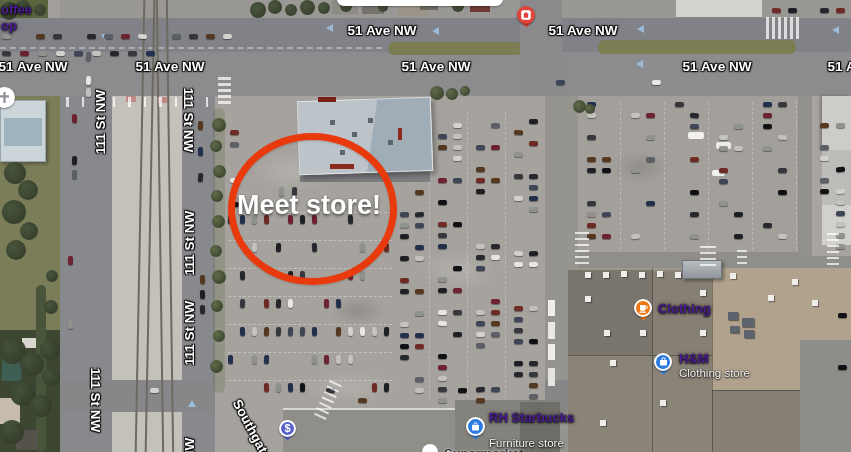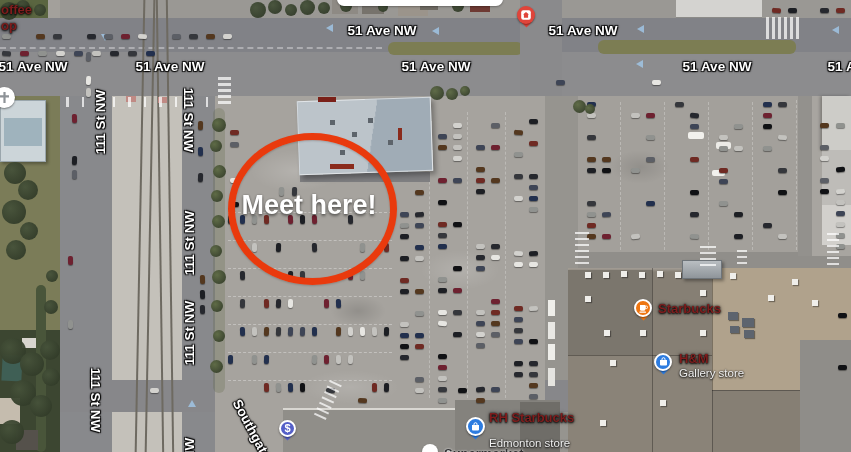--- a/index.html
+++ b/index.html
@@ -14,21 +14,21 @@
   .rlab{
     font:bold 13.5px/1.1 "Liberation Sans",sans-serif;color:#fff;white-space:nowrap;
     text-shadow:-1px -1px 1px rgba(0,0,0,.85),1px -1px 1px rgba(0,0,0,.85),
                 -1px 1px 1px rgba(0,0,0,.85),1px 1px 1px rgba(0,0,0,.85),0 0 3px rgba(0,0,0,.6);
     transform:translate(-50%,-50%);z-index:40;
   }
   .rlab.up{transform:translate(-50%,-50%) rotate(-90deg);}
   .rlab.down{transform:translate(-50%,-50%) rotate(90deg);}
   .rlab.diag{transform:translate(-50%,-50%) rotate(62deg);}
   .poi-name{
-    font:bold 13px/1.15 "Liberation Sans",sans-serif;color:#7f1d1d;white-space:nowrap;
+    font:bold 13px/1.15 "Liberation Sans",sans-serif;color:#4c1d95;white-space:nowrap;
     text-shadow:0 1px 2px rgba(0,0,0,.9),0 0 2px rgba(0,0,0,.85),0 0 4px rgba(0,0,0,.6);
     z-index:45;
   }
   .poi-sub{font:11.5px/1.15 "Liberation Sans",sans-serif;color:#f0f0f0;white-space:nowrap;
     text-shadow:0 1px 2px rgba(0,0,0,.9),0 0 2px rgba(0,0,0,.8);z-index:45;}
   
   .pin{z-index:44;}
   .pin .pin-bg{position:absolute;border-radius:50%;border:2px solid #fff;
       box-shadow:0 1px 2px rgba(0,0,0,.45);}
   .pin .tail{position:absolute;width:7px;height:7px;transform:rotate(45deg);z-index:-1;}
@@ -186,52 +186,52 @@
 
   <div class="pin" style="left:634px;top:299px;width:18px;height:24px;">
     <div class="tail" style="left: 5.5px; top: 13px; background: rgb(238, 118, 18);"></div>
     <div class="pin-bg" style="left: 0px; top: 0px; width: 18px; height: 18px; background: rgb(238, 118, 18);"></div>
     <svg width="9" height="9" viewBox="0 0 9 9" style="left:4.5px;top:4.5px;">
       <path d="M1 1 H6.3 V5.2 A1.6 1.6 0 0 1 4.7 6.8 H2.6 A1.6 1.6 0 0 1 1 5.2 Z" fill="#fff"></path>
       <path d="M6.3 2 H7.3 A1.3 1.3 0 0 1 7.3 4.6 H6.3 Z" fill="none" stroke="#fff" stroke-width="0.9"></path>
       <rect x="0.4" y="7.6" width="6.6" height="1.1" rx="0.5" fill="#fff"></rect>
     </svg>
   </div>
-  <div class="poi-name" style="left:658px;top:302px;">Starbucks</div>
+  <div class="poi-name" style="left:658px;top:302px;">Clothing</div>
 
   <div class="pin" style="left:654px;top:353px;width:18px;height:24px;">
     <div class="tail" style="left: 5.5px; top: 13px; background: rgb(45, 124, 224);"></div>
     <div class="pin-bg" style="left: 0px; top: 0px; width: 18px; height: 18px; background: rgb(45, 124, 224);"></div>
     <svg width="9" height="9" viewBox="0 0 9 9" style="left:4.5px;top:4px;">
       <path d="M1 3 H8 V7.6 A1 1 0 0 1 7 8.6 H2 A1 1 0 0 1 1 7.6 Z" fill="#fff"></path>
       <path d="M3 3.4 V2.2 A1.5 1.5 0 0 1 6 2.2 V3.4" fill="none" stroke="#fff" stroke-width="1"></path>
     </svg>
   </div>
   <div class="poi-name" style="left:679px;top:352px;">H&amp;M</div>
-  <div class="poi-sub" style="left:679px;top:367px;">Gallery store</div>
+  <div class="poi-sub" style="left:679px;top:367px;">Clothing store</div>
 
   <div class="pin" style="left:466px;top:417px;width:19px;height:25px;">
     <div class="tail" style="left: 6px; top: 14px; background: rgb(45, 124, 224);"></div>
     <div class="pin-bg" style="left: 0px; top: 0px; width: 19px; height: 19px; background: rgb(45, 124, 224);"></div>
     <svg width="9" height="9" viewBox="0 0 9 9" style="left:5px;top:4.5px;">
       <path d="M1 3 H8 V7.6 A1 1 0 0 1 7 8.6 H2 A1 1 0 0 1 1 7.6 Z" fill="#fff"></path>
       <path d="M3 3.4 V2.2 A1.5 1.5 0 0 1 6 2.2 V3.4" fill="none" stroke="#fff" stroke-width="1"></path>
     </svg>
   </div>
   <div class="poi-name" style="left:489px;top:411px;">RH Starbucks</div>
-  <div class="poi-sub" style="left:489px;top:437px;">Edmonton store</div>
+  <div class="poi-sub" style="left:489px;top:437px;">Furniture store</div>
 
   <div class="pin" style="left:279px;top:420px;width:17px;height:23px;">
     <div class="tail" style="left: 5px; top: 12px; background: rgb(85, 96, 200);"></div>
     <div class="pin-bg" style="left: 0px; top: 0px; width: 17px; height: 17px; background: rgb(85, 96, 200);"></div>
     <div style="left:0;top:0;width:17px;height:17px;color:#fff;font:bold 11px/17px 'Liberation Sans',sans-serif;text-align:center;">$</div>
   </div>
 
   <div id="meet-circle"></div>
-  <div id="meet-text">Meet here!</div>
+  <div id="meet-text">Meet store!</div>
 
 <div style="position: absolute; left: 230px; top: 130px; width: 9px; height: 5px; background: rgb(111, 42, 35); border-radius: 2px; box-shadow: rgba(0, 0, 0, 0.4) 0px 1px 1px; z-index: 12; transform: rotate(1deg);"></div>
     <div style="position: absolute; left: 230px; top: 142px; width: 9px; height: 5px; background: rgb(92, 95, 102); border-radius: 2px; box-shadow: rgba(0, 0, 0, 0.4) 0px 1px 1px; z-index: 12; transform: rotate(-1.4deg);"></div>
     <div style="position: absolute; left: 230px; top: 178px; width: 9px; height: 5px; background: rgb(231, 230, 226); border-radius: 2px; box-shadow: rgba(0, 0, 0, 0.4) 0px 1px 1px; z-index: 12; transform: rotate(2.3deg);"></div>
     <div style="position: absolute; left: 230px; top: 202px; width: 9px; height: 5px; background: rgb(16, 17, 20); border-radius: 2px; box-shadow: rgba(0, 0, 0, 0.4) 0px 1px 1px; z-index: 12; transform: rotate(0deg);"></div>
     <div style="position: absolute; left: 400px; top: 212px; width: 9px; height: 5px; background: rgb(62, 69, 86); border-radius: 2px; box-shadow: rgba(0, 0, 0, 0.4) 0px 1px 1px; z-index: 12; transform: rotate(2deg);"></div>
     <div style="position: absolute; left: 400px; top: 223px; width: 9px; height: 5px; background: rgb(144, 146, 143); border-radius: 2px; box-shadow: rgba(0, 0, 0, 0.4) 0px 1px 1px; z-index: 12; transform: rotate(-2.8deg);"></div>
     <div style="position: absolute; left: 400px; top: 234px; width: 9px; height: 5px; background: rgb(29, 31, 36); border-radius: 2px; box-shadow: rgba(0, 0, 0, 0.4) 0px 1px 1px; z-index: 12; transform: rotate(-1.9deg);"></div>
     <div style="position: absolute; left: 400px; top: 256px; width: 9px; height: 5px; background: rgb(29, 31, 36); border-radius: 2px; box-shadow: rgba(0, 0, 0, 0.4) 0px 1px 1px; z-index: 12; transform: rotate(-2deg);"></div>
     <div style="position: absolute; left: 400px; top: 278px; width: 9px; height: 5px; background: rgb(111, 42, 35); border-radius: 2px; box-shadow: rgba(0, 0, 0, 0.4) 0px 1px 1px; z-index: 12; transform: rotate(-1.1deg);"></div>

